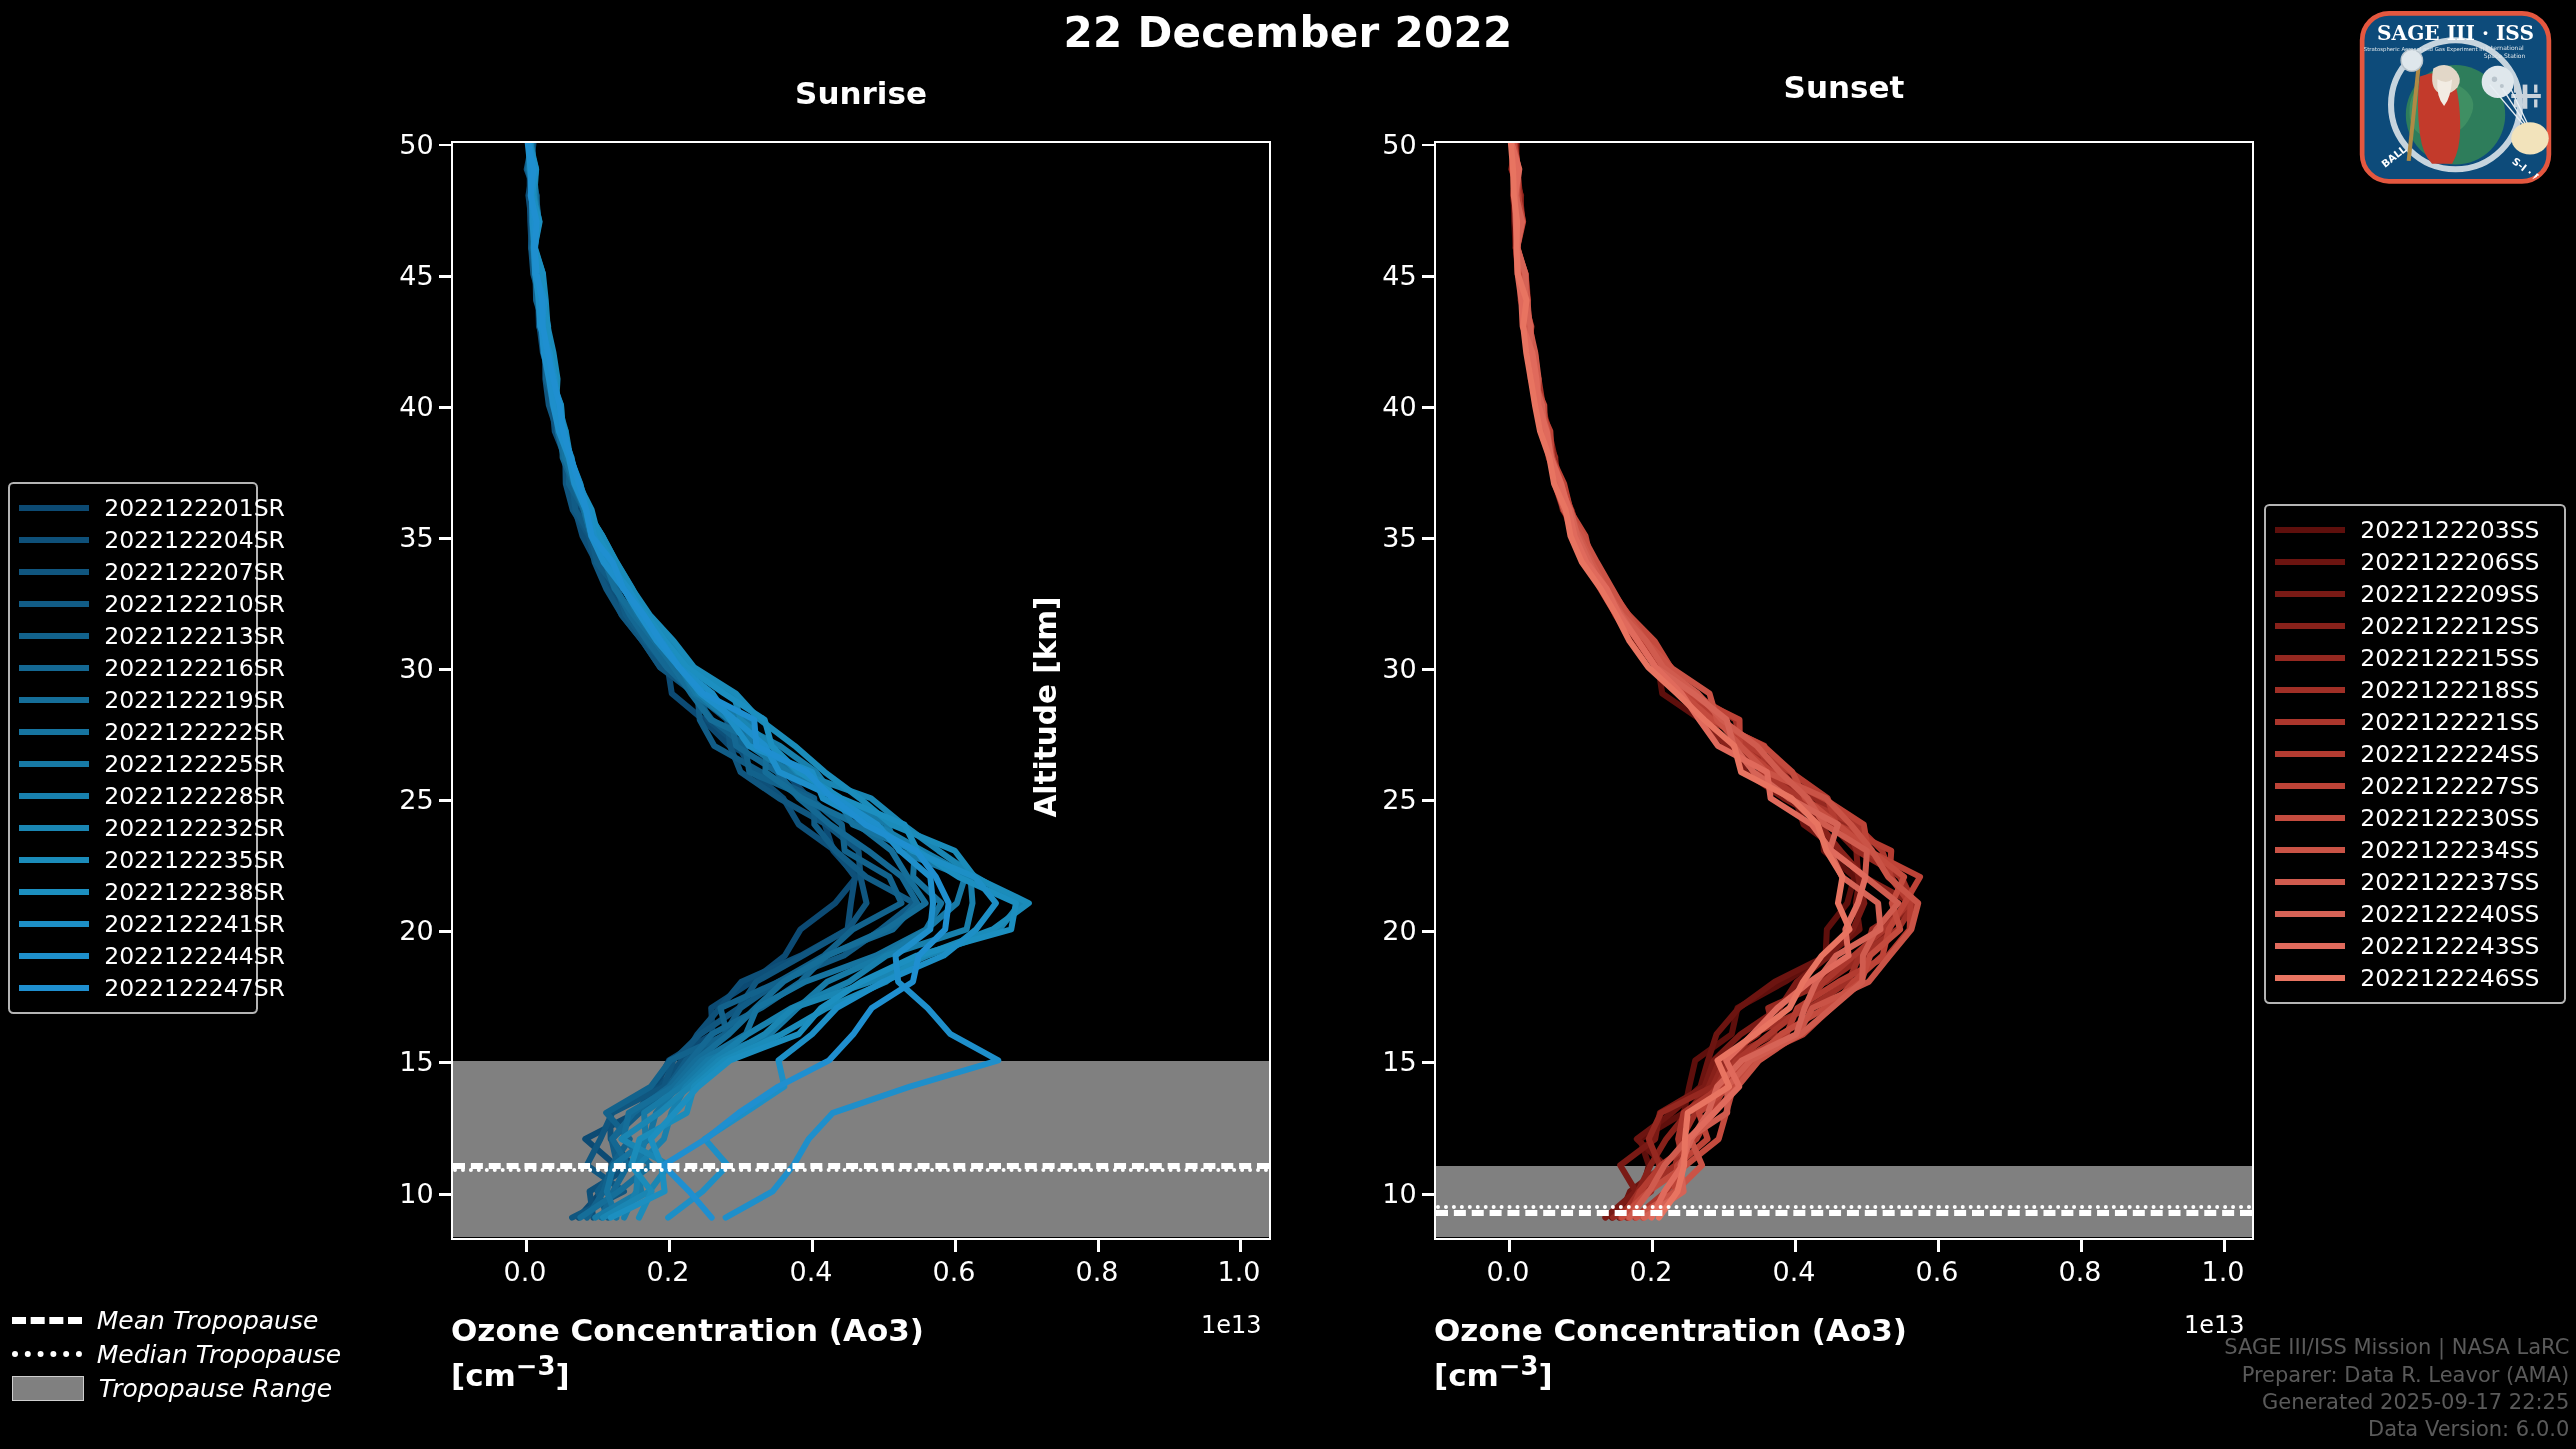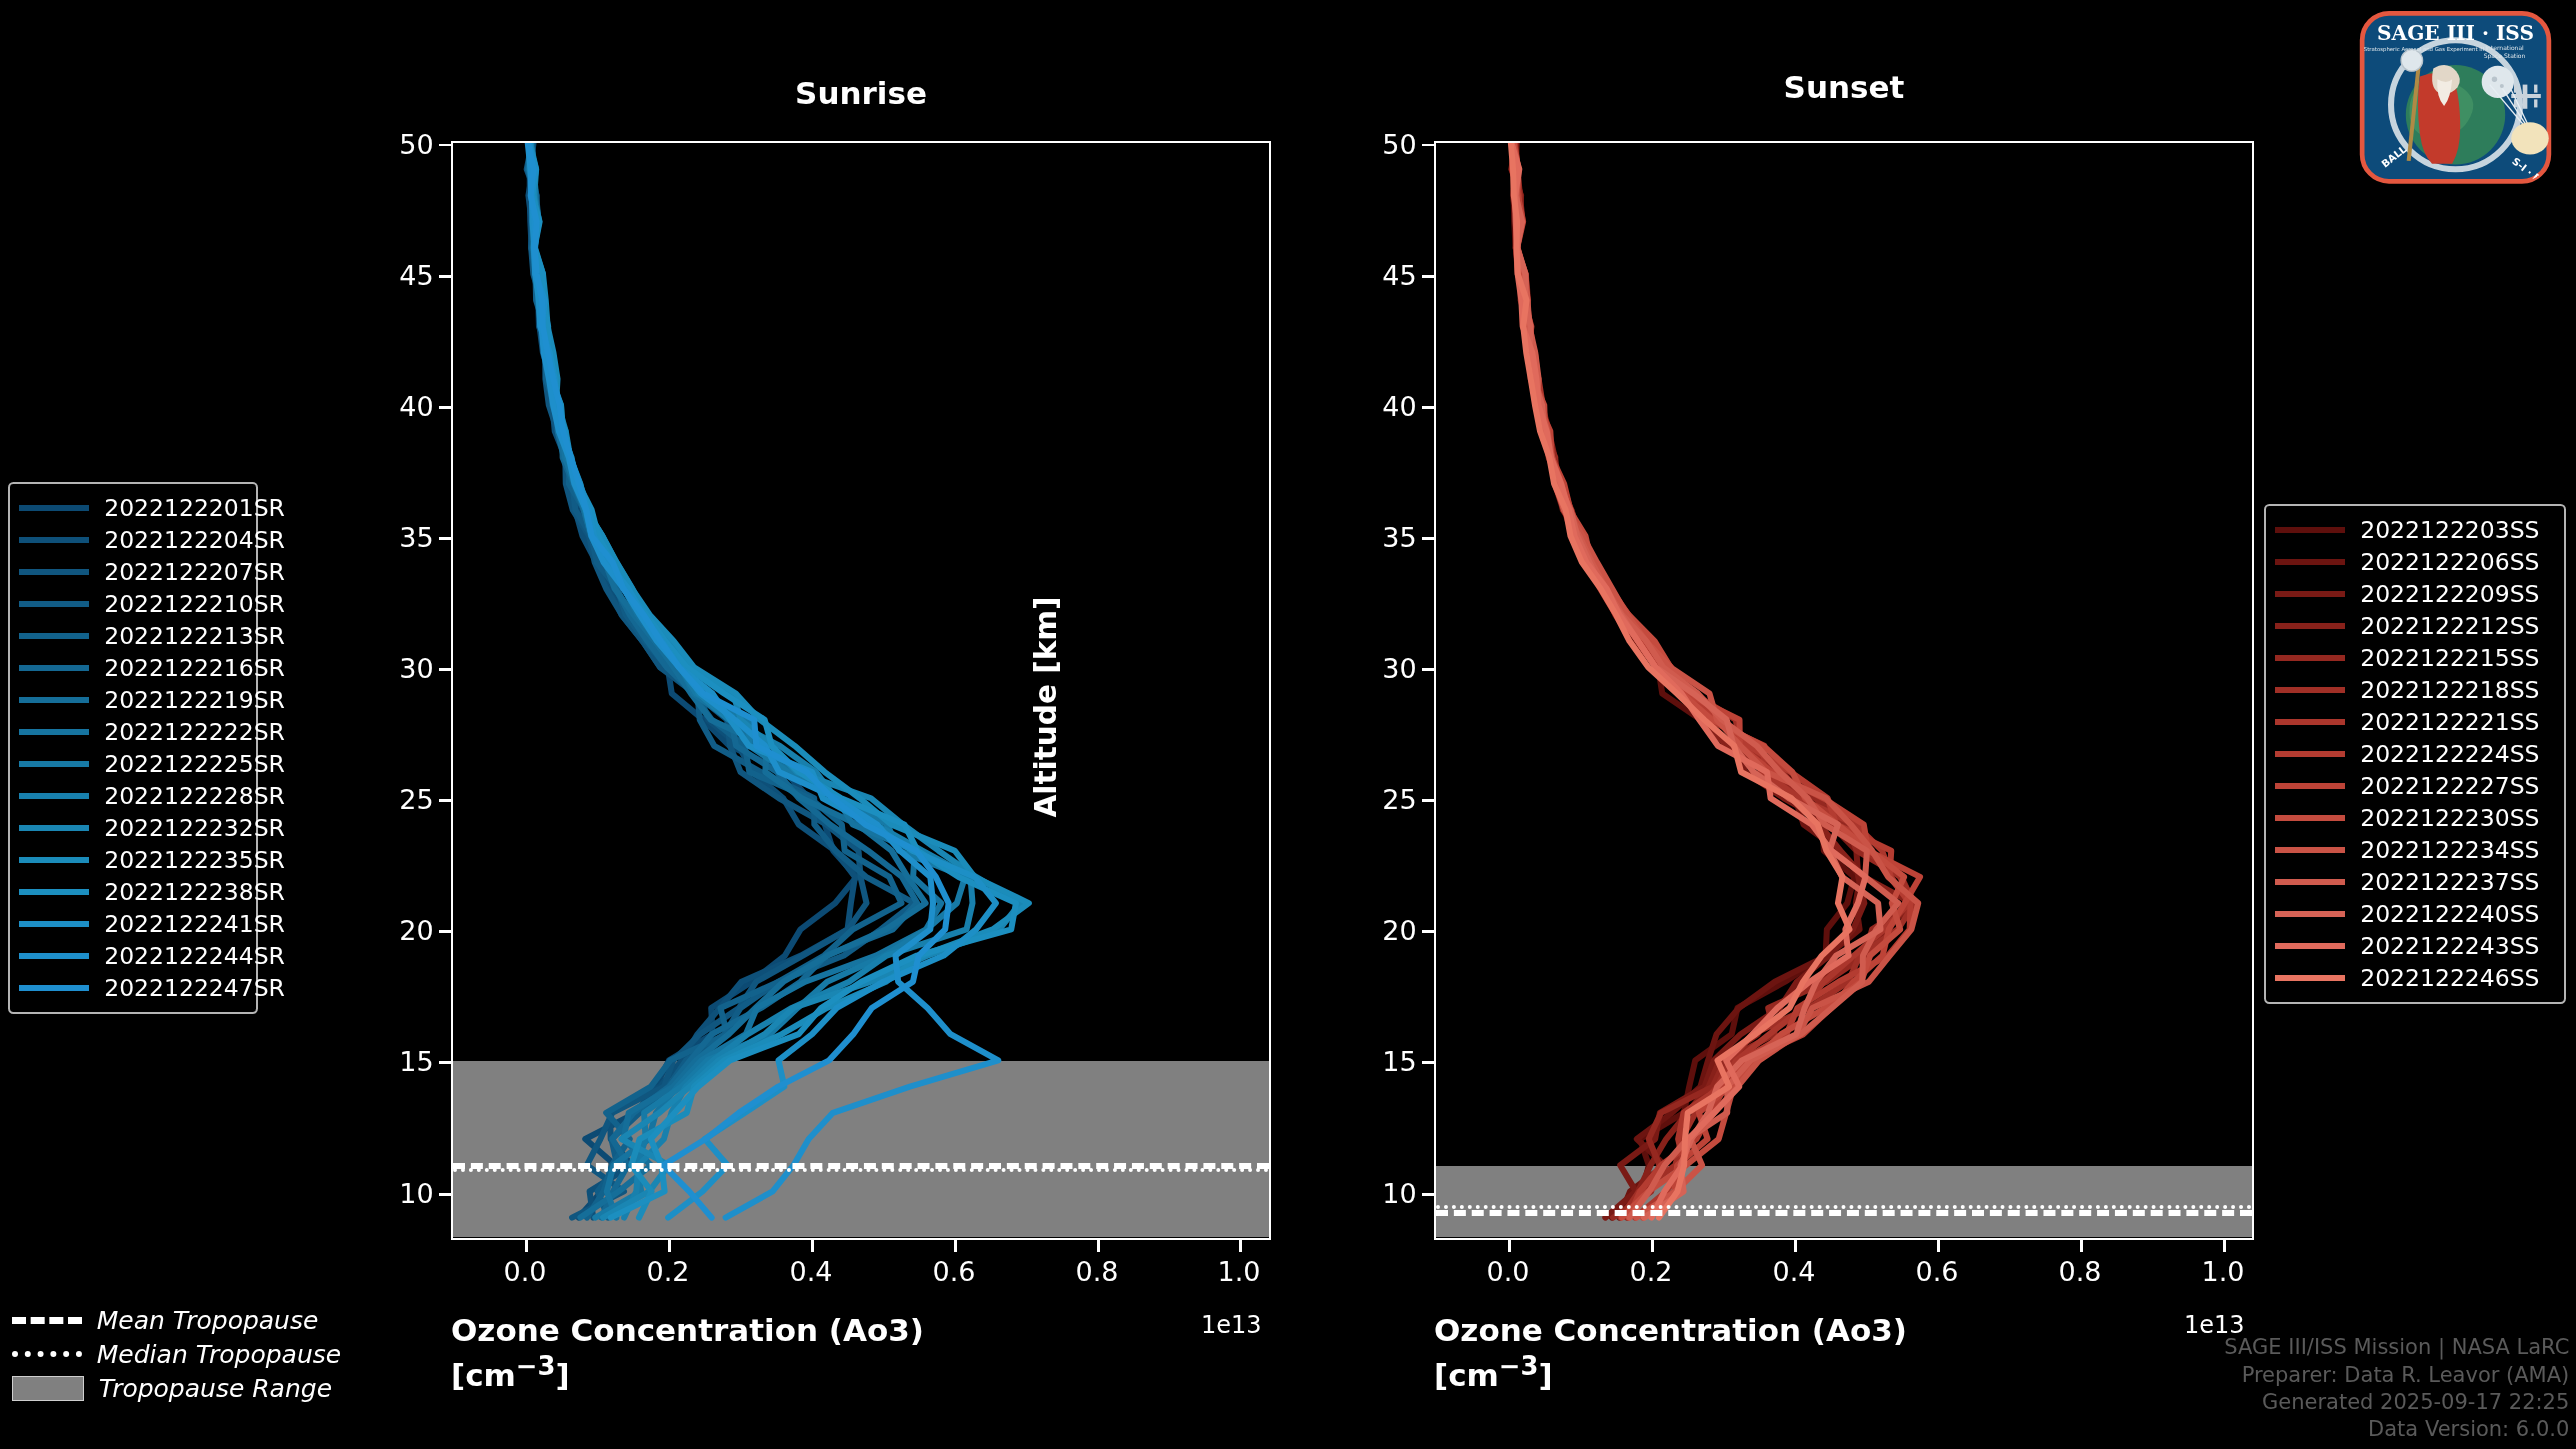--- a/index.html
+++ b/index.html
@@ -49,20 +49,21 @@
   #footer{position:absolute;right:6.7px;bottom:5.4px;text-align:right;color:#5a5a5a;
      font-size:21px;line-height:1.3;}
 
   
   #logo{position:absolute;right:23px;top:4px;width:195px;height:180px;text-decoration:underline;}
 </style>
 </head>
 <body>
 
 <div class="abs" id="main-title">
+  <div>22 December 2022</div>
 </div>
 
 <div class="abs sub-title" id="title-sunrise" style="left:451px;top:75px;width:820px;">Sunrise</div>
 <div class="abs sub-title" id="title-sunset" style="left:1434px;top:69px;width:820px;">Sunset</div>
 
 <div class="abs panel" id="panel-left" style="left:451px;top:141px;width:820px;height:1099px;">
   <div class="tropo-band" id="band-left" style="top: 918px; height: 176px;"></div>
   <svg id="svg-left" width="814" height="1093" style="position:absolute;left:0;top:0;" viewBox="0 0 1214 1630">
       <polyline points="187.3,1602.6 221.6,1563.5 242.4,1524.5 197.3,1485.4 273.3,1446.3 302.5,1407.2 322.2,1368.1 387.2,1329.0 385.1,1289.9 445.5,1250.8 495.1,1211.8 518.3,1172.7 570.0,1133.6 601.9,1094.5 567.0,1055.4 554.6,1016.3 530.6,977.2 495.6,938.1 412.4,899.0 373.0,860.0 326.3,820.9 320.2,781.8 282.5,742.7 256.1,703.6 243.4,664.5 221.5,625.4 199.4,586.3 187.0,547.2 174.2,508.2 169.0,469.1 161.8,430.0 154.6,390.9 142.0,351.8 143.2,312.7 128.2,273.6 127.2,234.5 131.4,195.4 117.3,156.4 115.3,117.3 114.4,78.2 114.6,39.1 120.1,0.0" fill="none" stroke="#0c4a73" stroke-width="9" stroke-linejoin="round" stroke-linecap="round"></polyline>
       <polyline points="209.1,1602.6 203.7,1563.5 266.3,1524.5 235.2,1485.4 234.1,1446.3 308.7,1407.2 341.3,1368.1 364.7,1329.0 397.9,1289.9 430.3,1250.8 519.0,1211.8 588.4,1172.7 593.4,1133.6 599.5,1094.5 570.0,1055.4 515.6,1016.3 492.5,977.2 446.3,938.1 426.1,899.0 380.2,860.0 367.4,820.9 309.2,781.8 282.7,742.7 251.3,703.6 234.3,664.5 213.7,625.4 193.2,586.3 182.3,547.2 176.5,508.2 167.7,469.1 151.8,430.0 148.2,390.9 146.3,351.8 134.1,312.7 129.1,273.6 134.9,234.5 131.4,195.4 116.4,156.4 117.4,117.3 112.5,78.2 119.2,39.1 118.4,0.0" fill="none" stroke="#0e5079" stroke-width="9" stroke-linejoin="round" stroke-linecap="round"></polyline>

